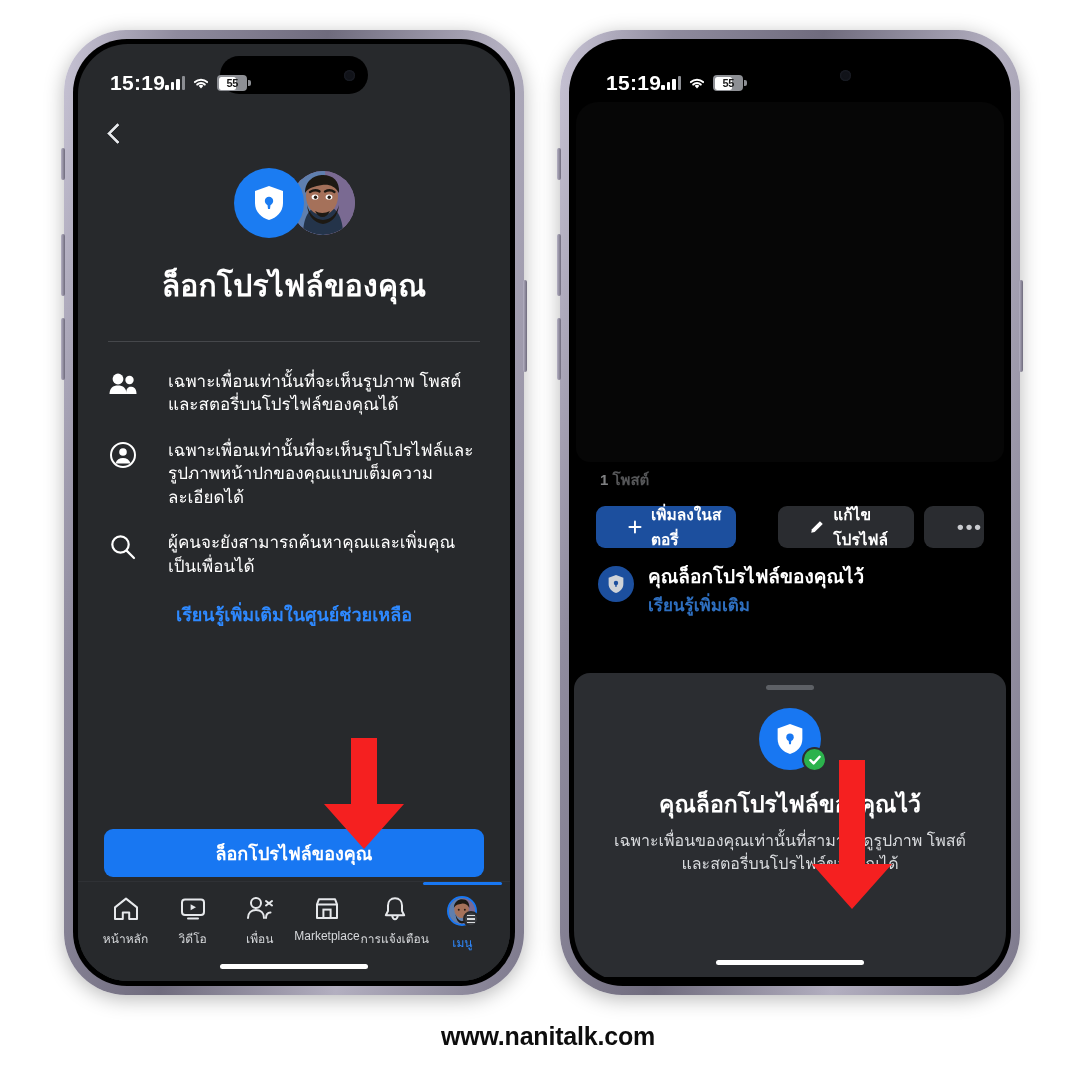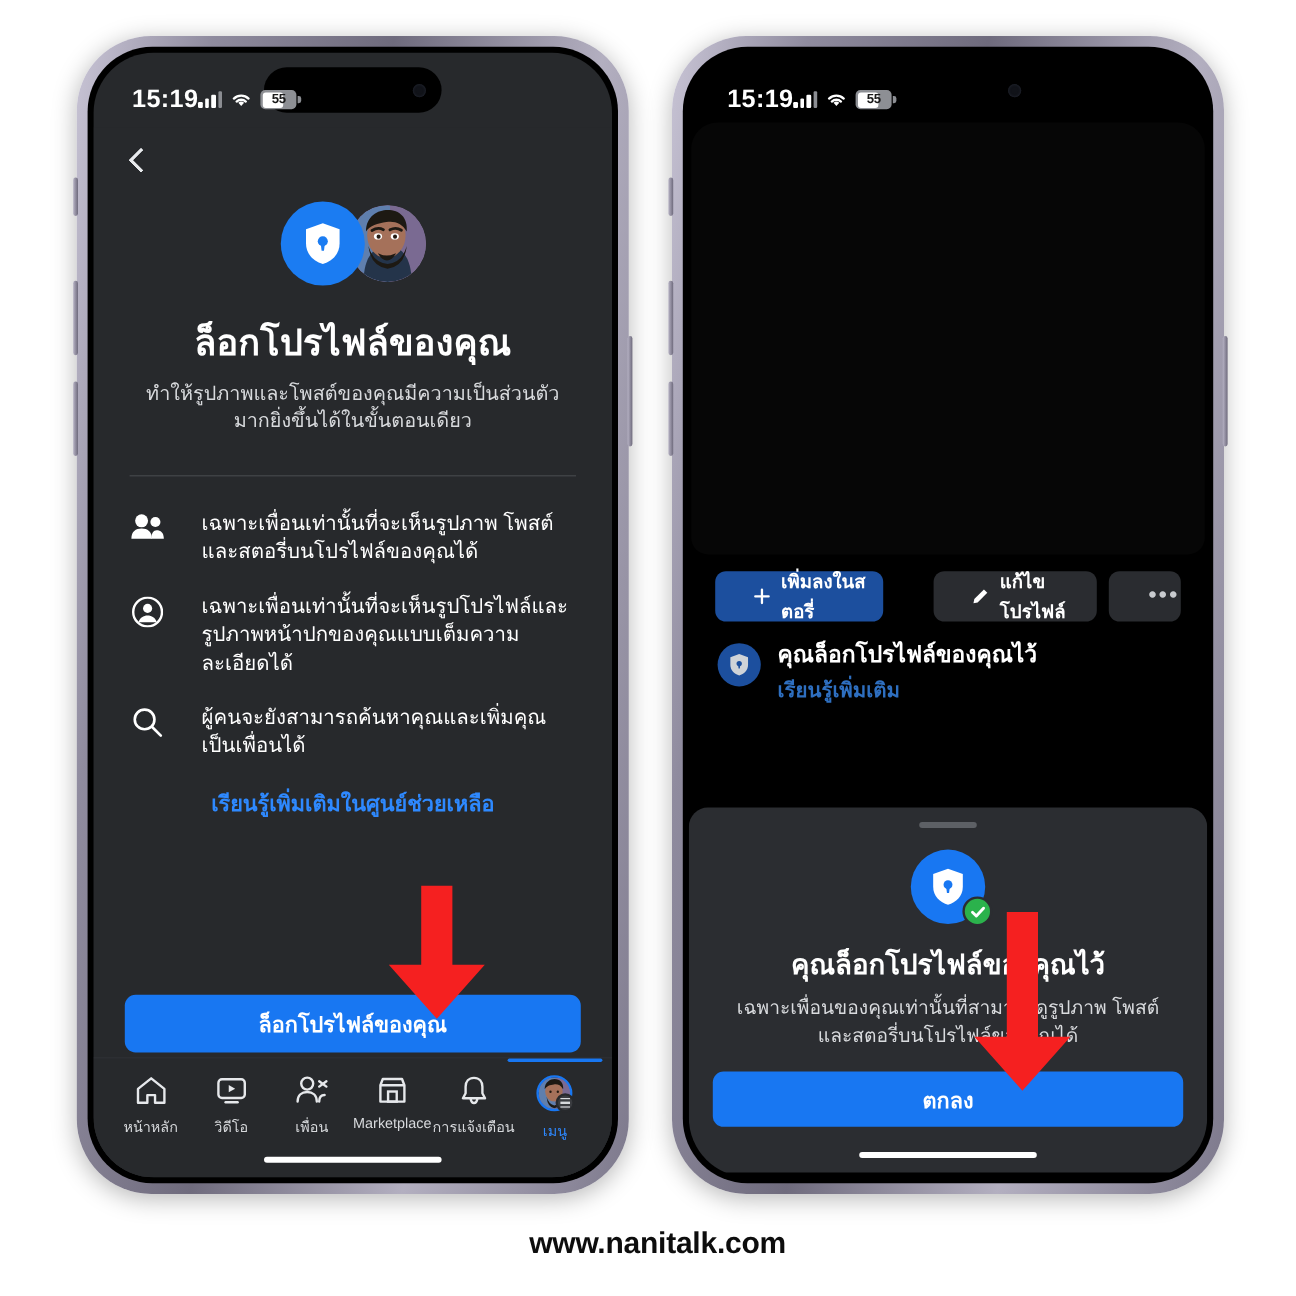--- a/index.html
+++ b/index.html
@@ -359,21 +359,20 @@
                   <path d="M19 21 q5 -3 9.5 -0.6" stroke="#1d1913" stroke-width="2.4" fill="none" stroke-linecap="round"></path>
                   <path d="M34 20.5 q5 -2.6 9.5 0.4" stroke="#1d1913" stroke-width="2.4" fill="none" stroke-linecap="round"></path>
                   <path d="M24 40 q7 4 15 0 q-3 6 -7.5 6 Q27 46 24 40 Z" fill="#1d1913"></path>
                   <path d="M16 34 q4 14 16 15 q12 -1 16 -15 q-2 17 -16 19 Q18 51 16 34 Z" fill="#1d1913"></path>
                 </g>
               </svg>
             </div>
           </div>
 
           <div class="p1-title">ล็อกโปรไฟล์ของคุณ</div>
-          <div class="p1-sub">ทำให้รูปภาพและโพสต์ของคุณมีความเป็นส่วนตัวมากยิ่งขึ้นได้ในขั้นตอนเดียว</div>
 
           <div class="divider"></div>
 
           <div class="bullets">
 
             <div class="bullet">
               <div class="b-ico">
                 <svg width="28" height="22" viewBox="0 0 28 22">
                   <circle cx="9" cy="6" r="5.4" fill="#fff"></circle>
                   <circle cx="20.5" cy="7" r="4.2" fill="#fff"></circle>
@@ -525,20 +524,24 @@
               <div class="batt-fill"></div>
               <span class="batt-num">55</span>
             </div>
           </div>
         </div>
 
         <div class="p2-body">
 
           <div class="cover"></div>
 
+          <div class="posts-count">
+            <span class="num">1</span>
+            <span>โพสต์</span>
+          </div>
 
           <div class="act-row">
             <div class="act primary">
               <svg width="16" height="16" viewBox="0 0 16 16">
                 <line x1="8" y1="1.6" x2="8" y2="14.4" stroke="#fff" stroke-width="2.2" stroke-linecap="round"></line>
                 <line x1="1.6" y1="8" x2="14.4" y2="8" stroke="#fff" stroke-width="2.2" stroke-linecap="round"></line>
               </svg>
               <span>เพิ่มลงในสตอรี่</span>
             </div>
             <div class="act secondary">
@@ -579,21 +582,20 @@
                 <span class="check-badge">
                   <svg width="14" height="14" viewBox="0 0 14 14">
                     <path d="M2.4 7.2 L5.6 10.4 L11.6 3.8" stroke="#fff" stroke-width="2.4" fill="none" stroke-linecap="round" stroke-linejoin="round"></path>
                   </svg>
                 </span>
               </div>
             </div>
 
             <div class="sheet-title">คุณล็อกโปรไฟล์ของคุณไว้</div>
             <div class="sheet-sub">เฉพาะเพื่อนของคุณเท่านั้นที่สามารถดูรูปภาพ โพสต์ และสตอรี่บนโปรไฟล์ของคุณได้</div>
-            <button class="sheet-btn">ตกลง</button>
           </div>
 
           <div class="p2-home-ind"></div>
         </div>
       </div>
     </div>
   </div>
 
   <svg class="arrow" id="arrow1" viewBox="0 0 92 112">
     <path d="M33 0 H59 V66 H86 L46 111 L6 66 H33 Z" fill="#f52020"></path>

